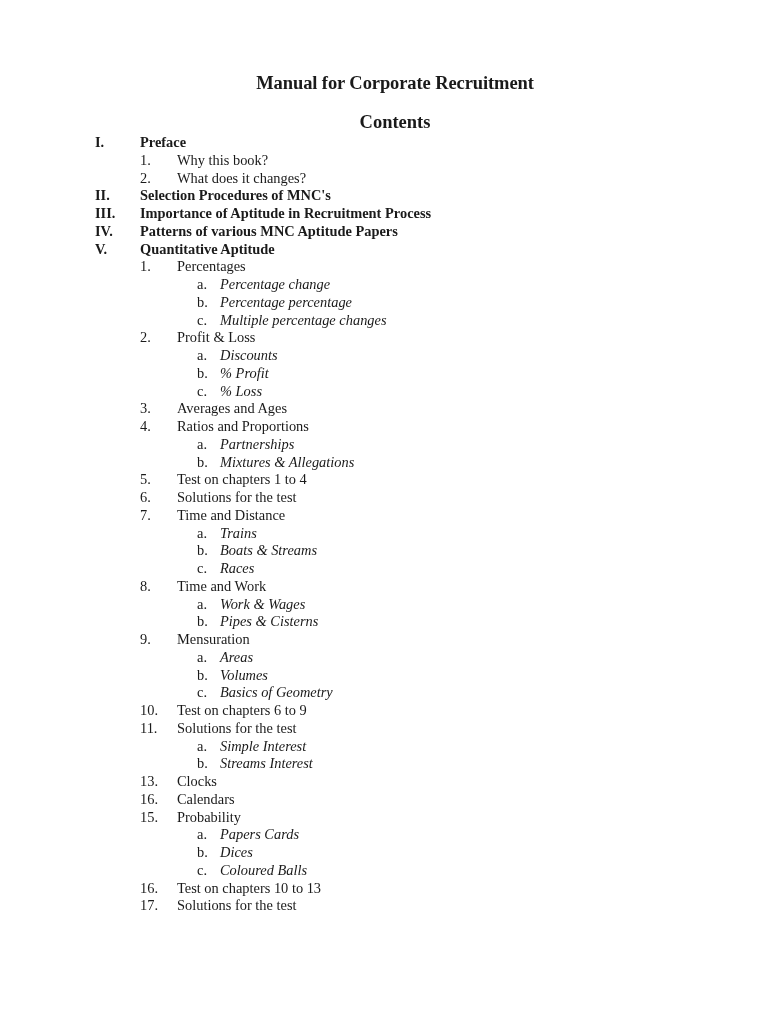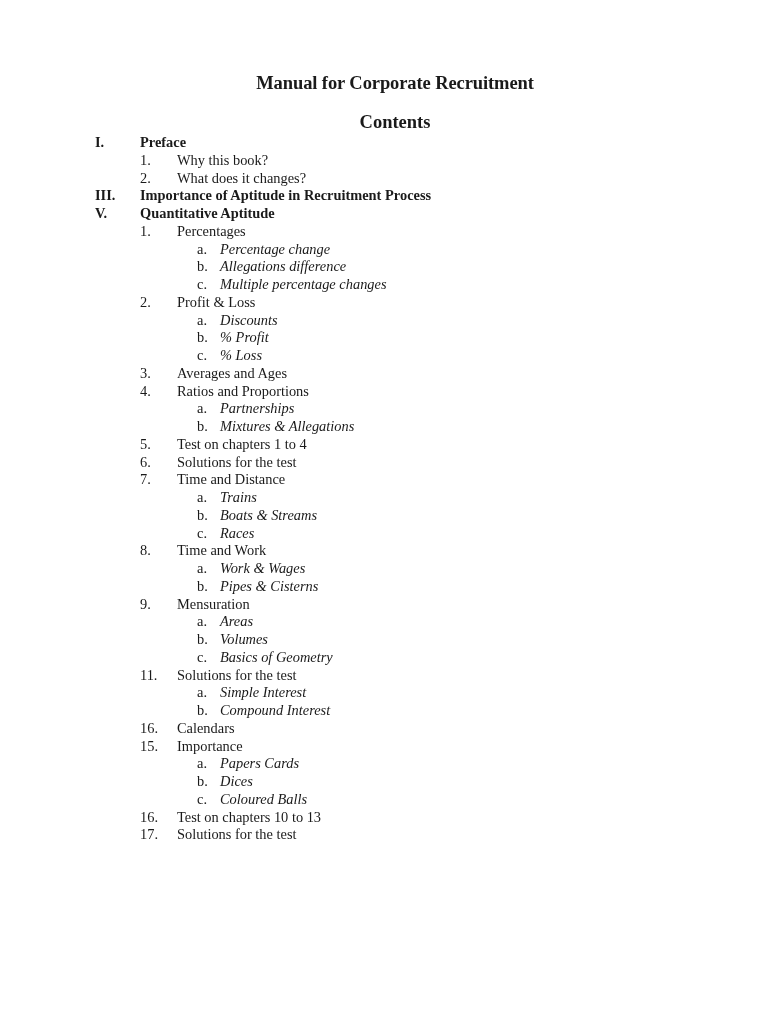--- a/index.html
+++ b/index.html
@@ -37,38 +37,46 @@
     </div>
     <div class="row">
       <span class="num">1.</span>
       <span class="num-label">Why this book?</span>
     </div>
     <div class="row">
       <span class="num">2.</span>
       <span class="num-label">What does it changes?</span>
     </div>
     <div class="row">
+      <span class="roman">II.</span>
+      <span class="sec-label">Selection Procedures of MNC's</span>
+    </div>
+    <div class="row">
       <span class="roman">III.</span>
       <span class="sec-label">Importance of Aptitude in Recruitment Process</span>
     </div>
     <div class="row">
+      <span class="roman">IV.</span>
+      <span class="sec-label">Patterns of various MNC Aptitude Papers</span>
+    </div>
+    <div class="row">
       <span class="roman">V.</span>
       <span class="sec-label">Quantitative Aptitude</span>
     </div>
     <div class="row">
       <span class="num">1.</span>
       <span class="num-label">Percentages</span>
     </div>
     <div class="row">
       <span class="sub-letter">a.</span>
       <span class="sub-label">Percentage change</span>
     </div>
     <div class="row">
       <span class="sub-letter">b.</span>
-      <span class="sub-label">Allegations difference</span>
+      <span class="sub-label">Percentage percentage</span>
     </div>
     <div class="row">
       <span class="sub-letter">c.</span>
       <span class="sub-label">Multiple percentage changes</span>
     </div>
     <div class="row">
       <span class="num">2.</span>
       <span class="num-label">Profit &amp; Loss</span>
     </div>
     <div class="row">
@@ -145,38 +153,46 @@
     </div>
     <div class="row">
       <span class="sub-letter">b.</span>
       <span class="sub-label">Volumes</span>
     </div>
     <div class="row">
       <span class="sub-letter">c.</span>
       <span class="sub-label">Basics of Geometry</span>
     </div>
     <div class="row">
+      <span class="num">10.</span>
+      <span class="num-label">Test on chapters 6 to 9</span>
+    </div>
+    <div class="row">
       <span class="num">11.</span>
       <span class="num-label">Solutions for the test</span>
     </div>
     <div class="row">
       <span class="sub-letter">a.</span>
       <span class="sub-label">Simple Interest</span>
     </div>
     <div class="row">
       <span class="sub-letter">b.</span>
-      <span class="sub-label">Compound Interest</span>
+      <span class="sub-label">Streams Interest</span>
+    </div>
+    <div class="row">
+      <span class="num">13.</span>
+      <span class="num-label">Clocks</span>
     </div>
     <div class="row">
       <span class="num">16.</span>
       <span class="num-label">Calendars</span>
     </div>
     <div class="row">
       <span class="num">15.</span>
-      <span class="num-label">Importance</span>
+      <span class="num-label">Probability</span>
     </div>
     <div class="row">
       <span class="sub-letter">a.</span>
       <span class="sub-label">Papers Cards</span>
     </div>
     <div class="row">
       <span class="sub-letter">b.</span>
       <span class="sub-label">Dices</span>
     </div>
     <div class="row">

